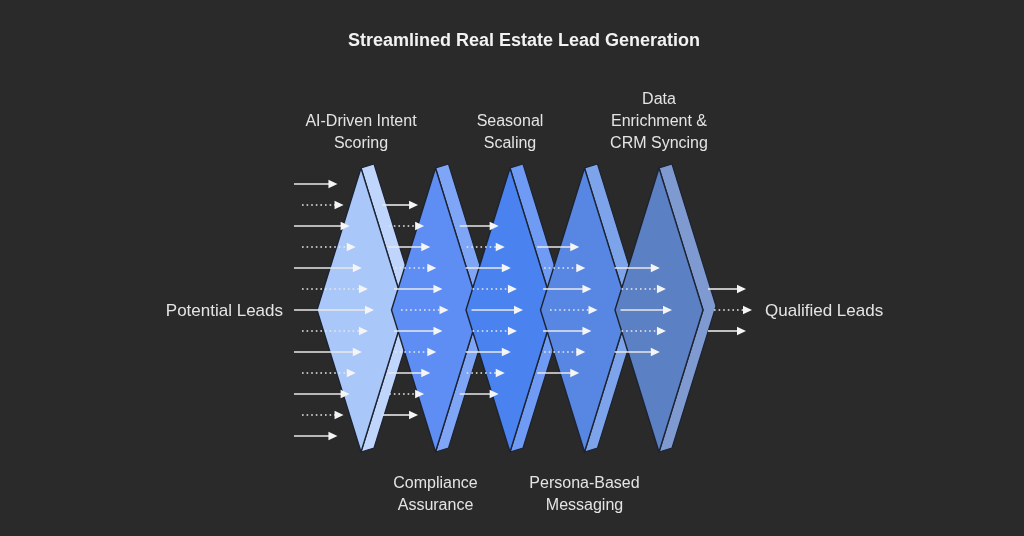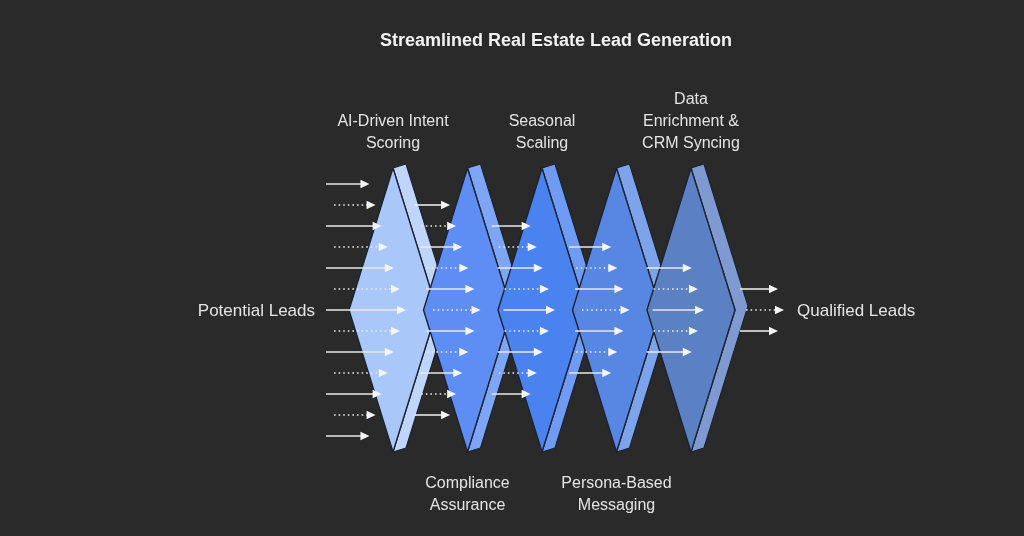--- a/index.html
+++ b/index.html
@@ -1,16 +1,16 @@
 <!DOCTYPE html>
 <html><head>
 <meta charset="utf-8">
 <style>
   html,body{margin:0;padding:0;width:1024px;height:536px;overflow:hidden;background:#2a2a2a;}
-  .canvas{position:relative;width:972px;height:536px;font-family:"Liberation Sans",sans-serif;padding-left:32px;}
+  .canvas{position:relative;width:972px;height:536px;font-family:"Liberation Sans",sans-serif;}
   svg{display:block;}
   svg text{font-family:"Liberation Sans",sans-serif;}
   .title-text{font-size:18px;font-weight:bold;}
   .side-label{font-size:17px;}
   .stage-label{font-size:16px;}
 </style>
 </head>
 <body style="background: rgb(42, 42, 42);">
 
 <div class="canvas">

